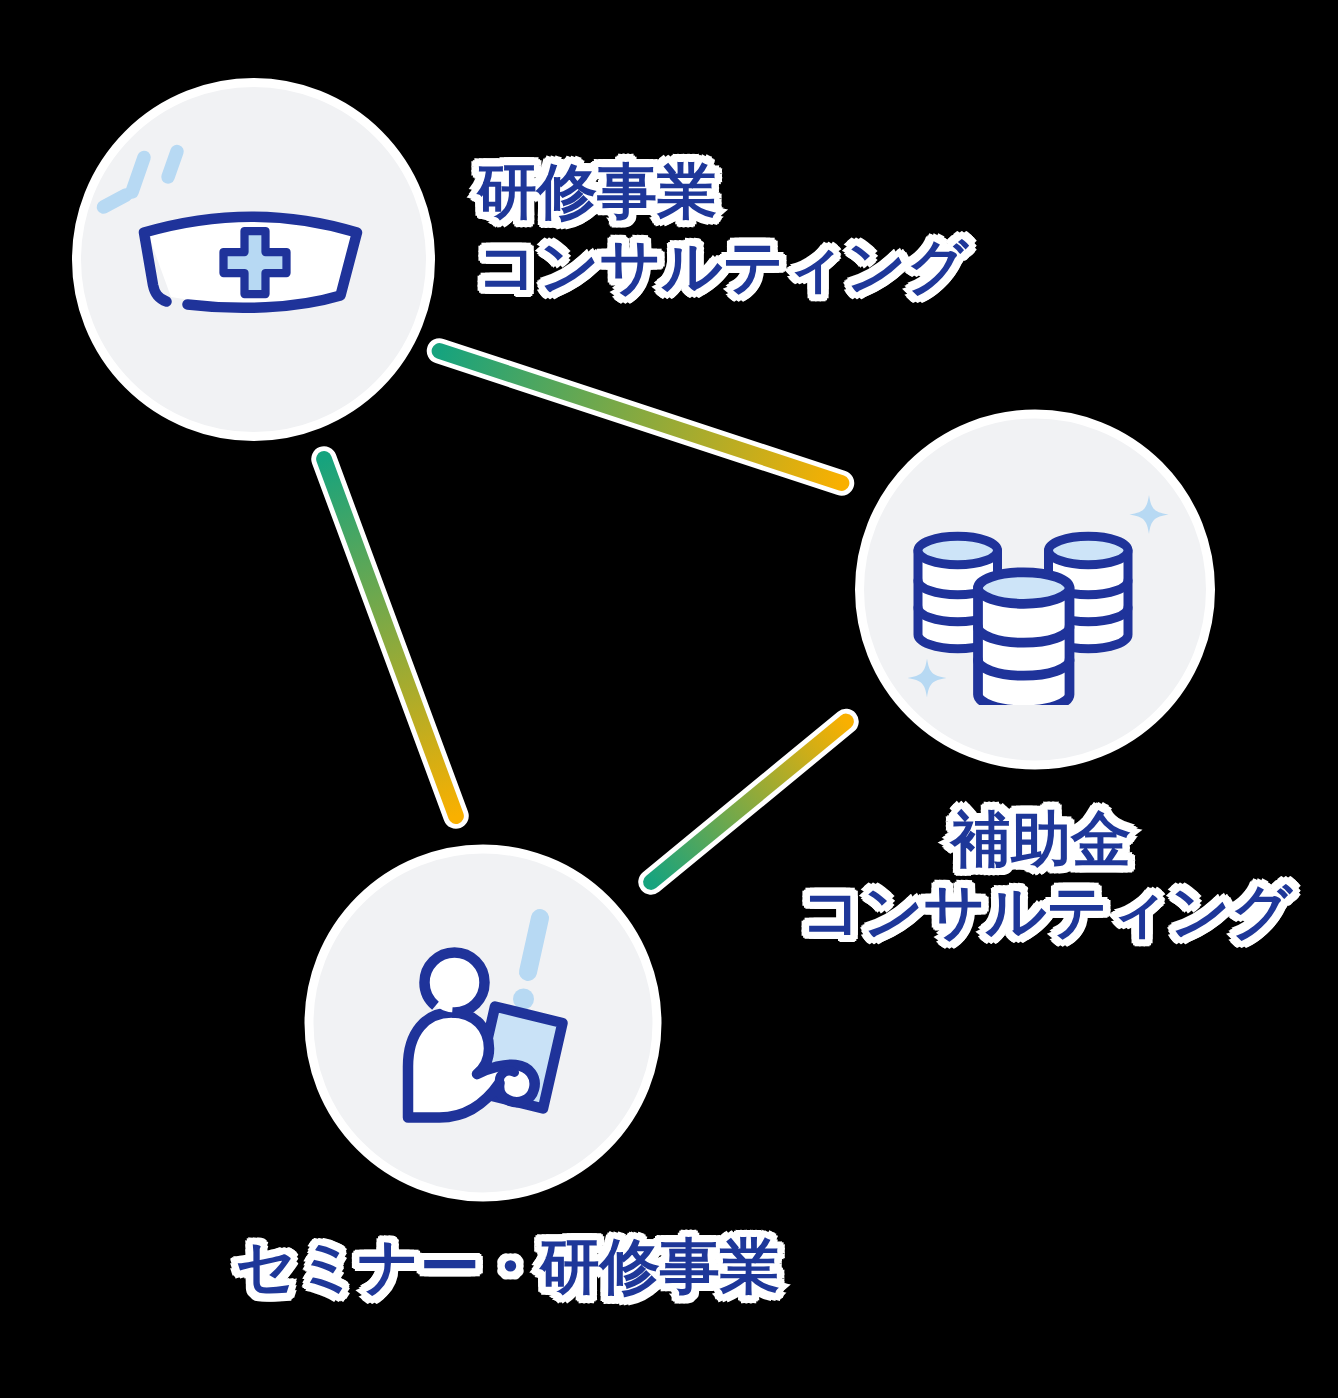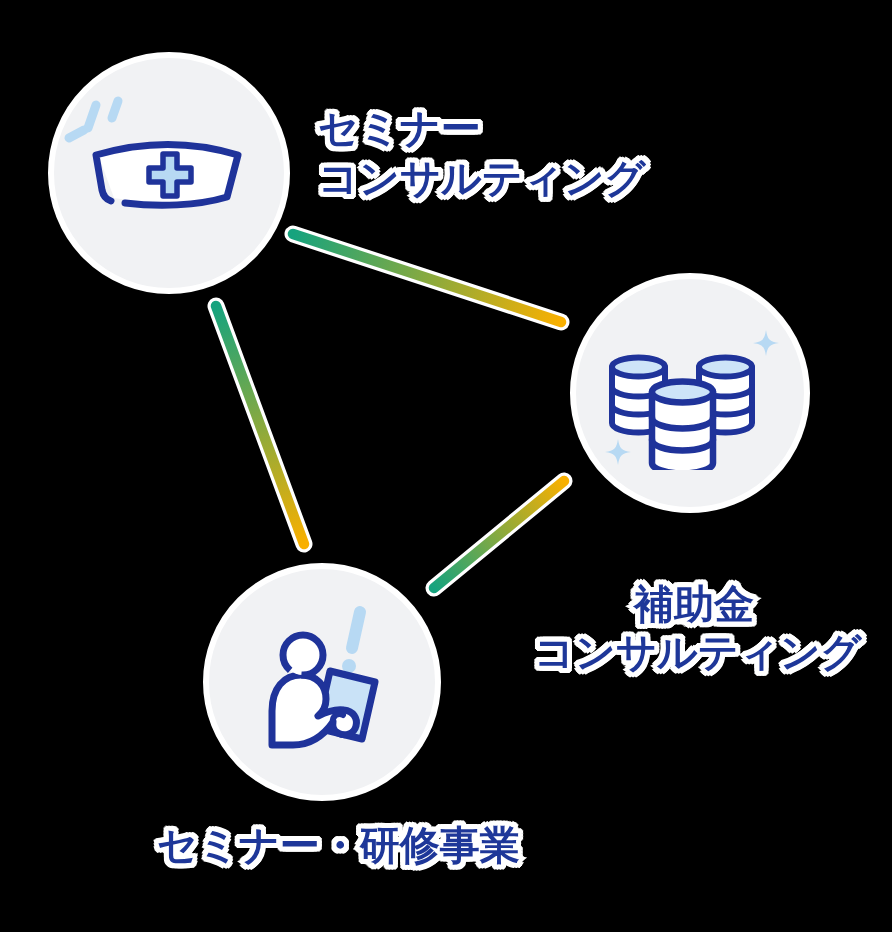--- a/index.html
+++ b/index.html
@@ -31,21 +31,21 @@
     -webkit-text-stroke:7px #ffffff;
     paint-order:stroke fill;
     text-shadow:
       -4px -4px 0 #fff, 4px -4px 0 #fff, -4px 4px 0 #fff, 4px 4px 0 #fff,
       -5px 0 0 #fff, 5px 0 0 #fff, 0 -5px 0 #fff, 0 5px 0 #fff,
       -3px 5px 0 #fff, 3px 5px 0 #fff, -5px 3px 0 #fff, 5px 3px 0 #fff,
       -3px -5px 0 #fff, 3px -5px 0 #fff, -5px -3px 0 #fff, 5px -3px 0 #fff;
     white-space:nowrap;
   }
   #label-medical{left:318px;top:103px;text-align:left;}
-  #label-subsidy{left:534px;top:536px;width:320px;text-align:center;line-height:48px;margin-top:44px;}
+  #label-subsidy{left:534px;top:536px;width:320px;text-align:center;line-height:48px;}
   #label-seminar{left:157px;top:820px;}
 </style>
 </head>
 <body>
 
 <div id="stage">
 
   <svg id="connectors" viewBox="0 0 892 932" xmlns="http://www.w3.org/2000/svg">
     <defs>
       <linearGradient id="gA" gradientUnits="userSpaceOnUse" x1="293" y1="234" x2="561" y2="322">
@@ -84,21 +84,21 @@
         <path d="M54,28 L60,11"></path>
       </g>
 
       <path d="M40,64 C86,52 134,52 178,64 L168,106 C139,114 100,115 56,108 Z" fill="#ffffff"></path>
       <path d="M53,111 C47,109 45,105 44,100 L38,65 C86,51 134,51 180,65 L169,107 C139,116 100,117 67,113" stroke="#1f339a" stroke-width="7" stroke-linecap="round" stroke-linejoin="round"></path>
 
       <path d="M105,64 h14 v14 h14 v14 h-14 v14 h-14 v-14 h-14 v-14 h14 Z" fill="#b7d9f3" stroke="#1f339a" stroke-width="5.5" stroke-linejoin="round"></path>
     </svg>
   </div>
   <div class="label" id="label-medical">
-    <div>セミナー</div>
+    <div>研修事業</div>
     <div>コンサルティング</div>
   </div>
 
   <div class="node-circle" id="circle-subsidy">
     <svg style="left:29px;top:51px;" width="178" height="140" viewBox="0 0 178 140" xmlns="http://www.w3.org/2000/svg" fill="none">
 
       <g fill="#b7d9f3">
         <path d="M161,0 C162.5,9.5 164.5,11.5 174,13 C164.5,14.5 162.5,16.5 161,26 C159.5,16.5 157.5,14.5 148,13 C157.5,11.5 159.5,9.5 161,0 Z"></path>
         <path d="M13,109 C14.5,118.5 16.5,120.5 26,122 C16.5,123.5 14.5,125.5 13,135 C11.5,125.5 9.5,123.5 0,122 C9.5,120.5 11.5,118.5 13,109 Z"></path>
       </g>

